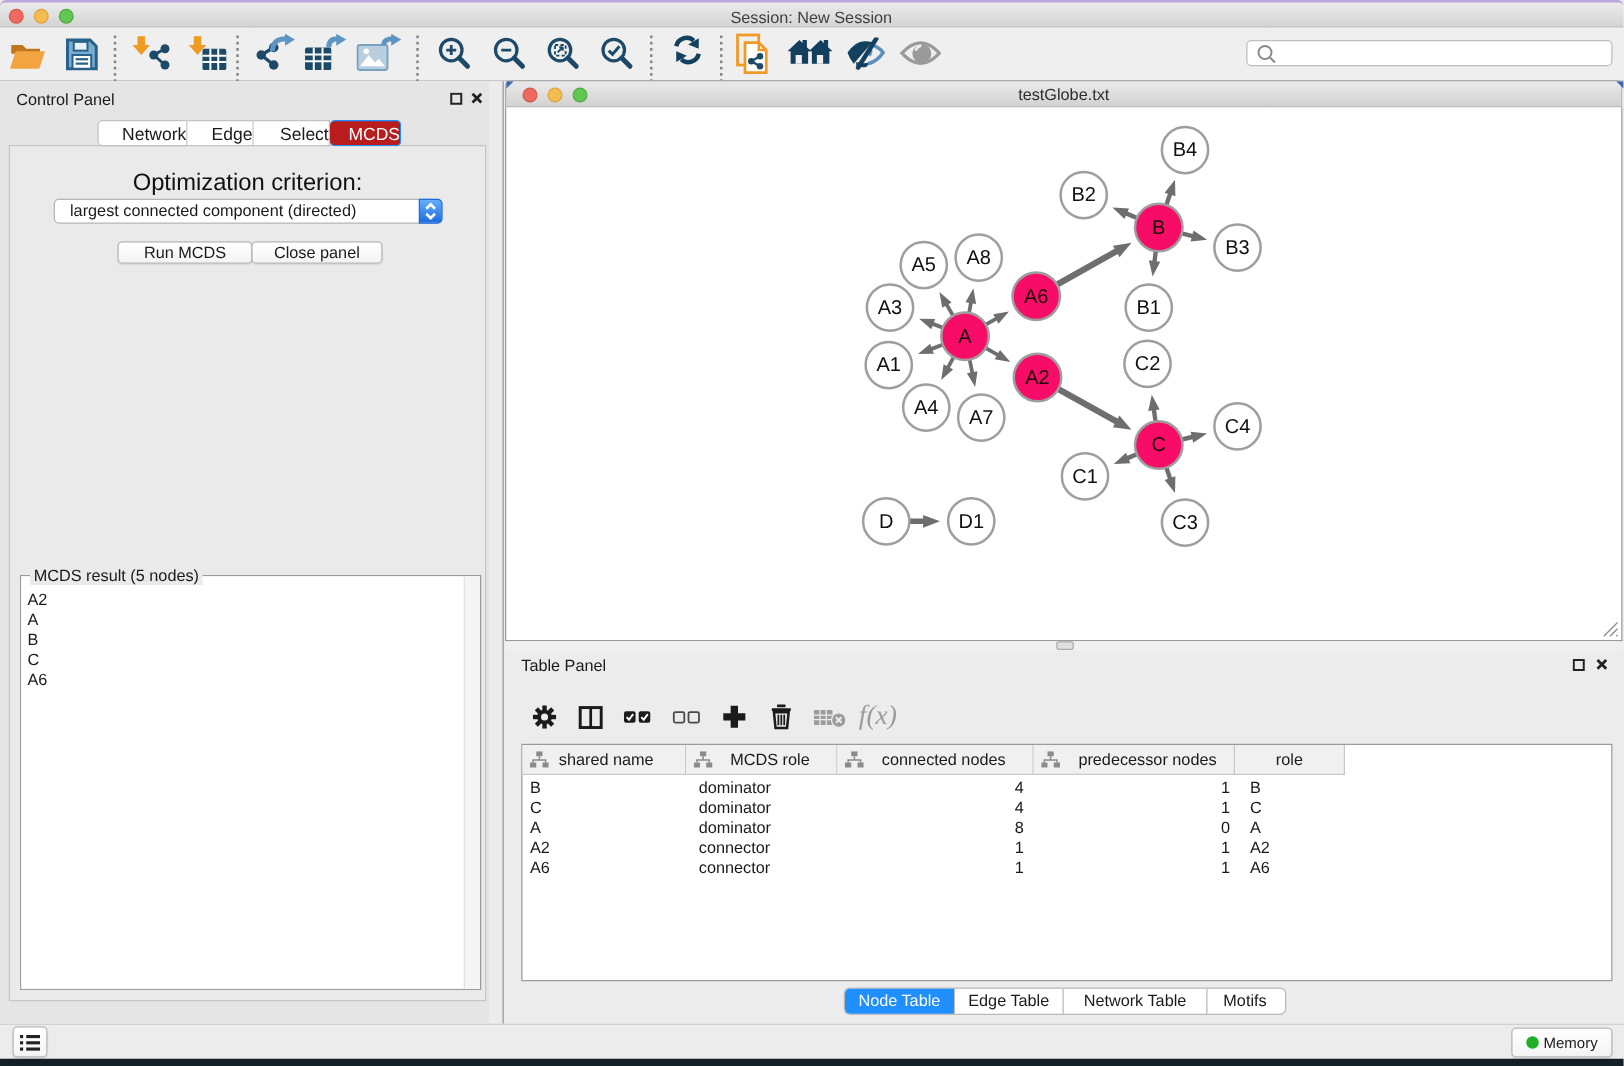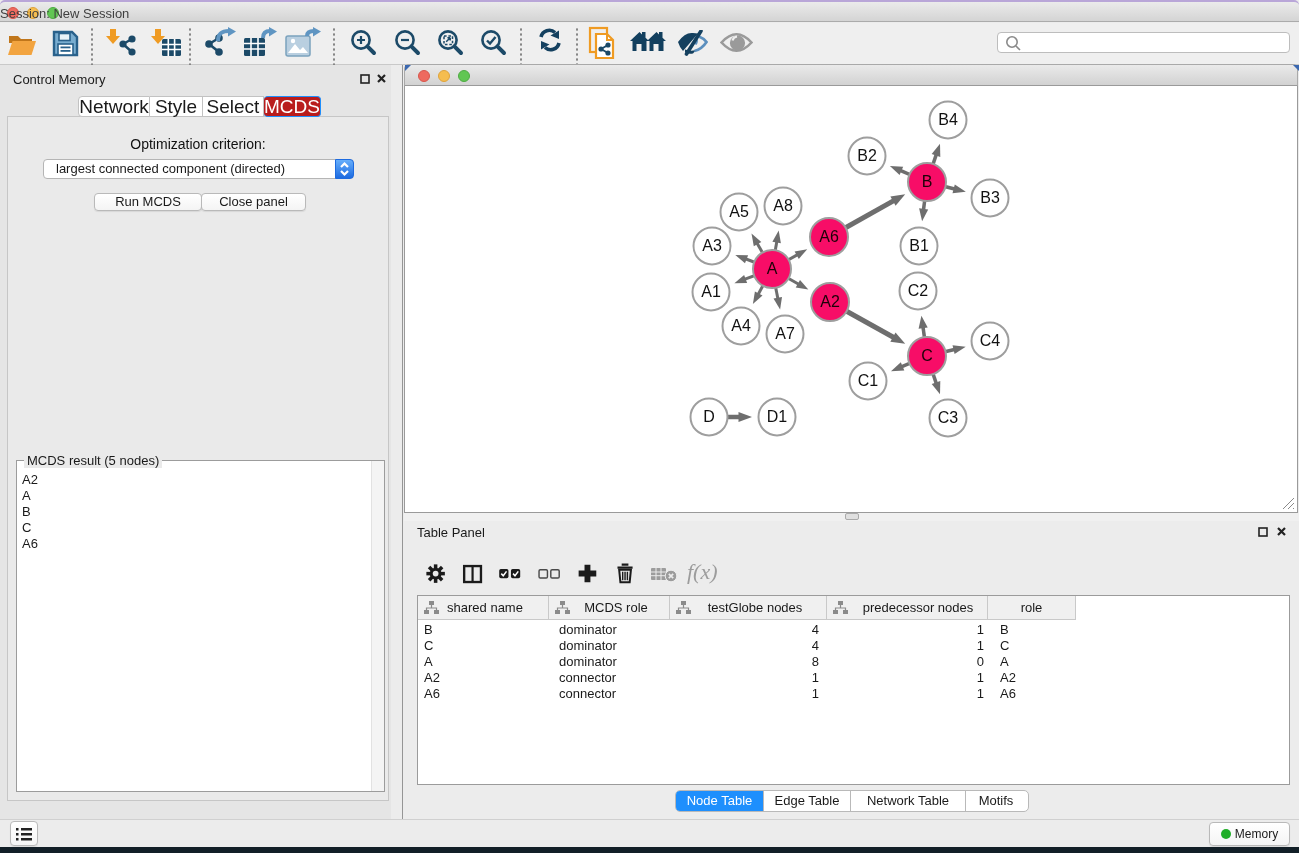--- a/index.html
+++ b/index.html
@@ -1,30 +1,30 @@
 <!DOCTYPE html>
 <html><head><meta charset="utf-8">
 <style>
 *{margin:0;padding:0;box-sizing:border-box}
 html,body{width:1299px;height:853px;overflow:hidden}
 body{font-family:"Liberation Sans",sans-serif;font-size:13px;background:#ececec;position:relative;color:#1a1a1a}
 .abs{position:absolute}
 #mactitle{left:0;top:0;width:1299px;height:22px;background:linear-gradient(#ebebeb,#d4d4d4);border-top:2px solid #b9a6d8;border-bottom:1px solid #ababab;border-radius:5px 5px 0 0}
 .light{position:absolute;width:12px;height:12px;border-radius:50%;top:5px}
-#mactitle .t{position:absolute;left:0;right:1px;top:4px;color:#3f3f3f;font-size:13px}
+#mactitle .t{position:absolute;left:0;right:1px;top:4px;text-align:center;color:#3f3f3f;font-size:13px}
 #toolbar{left:0;top:23px;width:1299px;height:42px;background:#efefef;border-bottom:1px solid #c9c9c9}
 .tsep{position:absolute;top:4px;height:38px;width:2px;background-image:radial-gradient(circle,#868686 1px,transparent 1.3px);background-size:2px 5px;background-repeat:repeat-y}
 #search{position:absolute;left:997px;top:9px;width:293px;height:21px;background:#fff;border:1px solid #bdbdbd;border-radius:4px}
 #leftbg{left:0;top:65px;width:403px;height:754px;background:#e5e5e5}
 #vdiv{left:391px;top:65px;width:12px;height:754px;background:#ececec;border-right:1px solid #959595}
 #cp-head{left:13px;top:72px;font-size:13px;color:#1a1a1a}
 #innerpanel{left:7px;top:116px;width:382px;height:685px;background:#eaeaea;border:1px solid #c6c6c6}
-.tab{position:absolute;top:96px;height:21px;background:#fff;border:1px solid #c2c2c2;border-left:none;text-align:center;font-size:19px;line-height:20px;z-index:3}
+.tab{position:absolute;top:96px;height:21px;background:#fff;border:1px solid #c2c2c2;border-left:none;text-align:right;font-size:14px;line-height:20px;z-index:3}
 .tabblue{background:#b91c1c;color:#fff;border-color:#1e8ffd;border-radius:4px}
-#optlabel{left:8px;top:136px;width:380px;text-align:center;font-size:14px;color:#111}
+#optlabel{left:8px;top:136px;width:380px;text-align:center;font-size:19px;color:#111}
 #dropdown{left:43px;top:159px;width:311px;height:20px;background:#fff;border:1px solid #b5b5b5;border-radius:4px;line-height:18px;padding-left:12px;font-size:13px}
 #stepper{left:335px;top:159px;width:19px;height:20px;border-radius:0 4px 4px 0;background:linear-gradient(#66aefb,#1d6be0);border:1px solid #1d6be0}
 .btn{position:absolute;height:18px;background:linear-gradient(#ffffff,#f4f4f4);border:1px solid #b9b9b9;border-radius:4px;text-align:center;font-size:13px;line-height:16px;box-shadow:0 1px 1px rgba(0,0,0,.08)}
 #resbox{left:16px;top:460px;width:369px;height:332px;border:1px solid #9c9c9c}
 #reslabel{left:24px;top:453px;background:#eaeaea;padding:0 3px;font-size:13px}
 #reslist{left:17px;top:461px;width:367px;height:330px;background:#fff;padding:11px 0 0 5px;line-height:16px;font-size:13px}
 #resscroll{left:371px;top:461px;width:13px;height:330px;background:#f4f4f4;border-left:1px solid #e2e2e2}
 #netwin{left:404px;top:64px;width:895px;height:449px}
 #nettitle{position:absolute;left:0;top:0;width:894px;height:22px;background:linear-gradient(#eaeaea,#d2d2d2);border:1px solid #a9a9a9;border-bottom:1px solid #9a9a9a;border-radius:5px 5px 0 0}
 #netcanvas{position:absolute;left:0;top:22px;width:894px;height:427px;background:#fff;border:1px solid #9a9a9a;border-top:none}
@@ -155,47 +155,48 @@
     </svg>
  <div id="search">
       <svg width="20" height="19" style="position:absolute;left:6px;top:1px">
         <circle cx="8" cy="8" r="5.2" fill="none" stroke="#8a8a8a" stroke-width="1.6"></circle>
         <line x1="12" y1="12" x2="16" y2="16" stroke="#8a8a8a" stroke-width="1.6"></line>
       </svg>
     </div>
 </div>
 <div class="abs" id="leftbg"></div>
 <div class="abs" id="vdiv"></div>
-<div class="abs" id="cp-head">Control Memory</div>
+<div class="abs" id="cp-head">Control Panel</div>
 <svg class="abs" style="left:360px;top:74px" width="28" height="11">
     <rect x="1" y="1" width="8" height="8" fill="none" stroke="#222" stroke-width="1.6"></rect>
     <path d="M18 1 L25 8 M25 1 L18 8" stroke="#222" stroke-width="2.2"></path>
   </svg>
 <div class="abs" id="innerpanel"></div>
 <div class="tab" style="left:78px;width:72px;border-radius:4px 0 0 4px;border-left:1px solid #c2c2c2">Network</div>
-<div class="tab" style="left:150px;width:53px">Style</div>
+<div class="tab" style="left:150px;width:53px">Edge</div>
 <div class="tab" style="left:203px;width:61px">Select</div>
 <div class="tab tabblue" style="left:264px;width:57px">MCDS</div>
 <div class="abs" id="optlabel">Optimization criterion:</div>
 <div class="abs" id="dropdown">largest connected component (directed)</div>
 <div class="abs" id="stepper"><svg width="17" height="18">
       <path d="M5 7 L8.5 3.5 L12 7" fill="none" stroke="#fff" stroke-width="2.2"></path>
       <path d="M5 11 L8.5 14.5 L12 11" fill="none" stroke="#fff" stroke-width="2.2"></path>
     </svg></div>
 <div class="btn" style="left:94px;top:193px;width:108px">Run MCDS</div>
 <div class="btn" style="left:201px;top:193px;width:105px">Close panel</div>
 <div class="abs" id="resbox"></div>
 <div class="abs" id="reslist">A2<br>A<br>B<br>C<br>A6</div>
 <div class="abs" id="resscroll"></div>
 <div class="abs" id="reslabel">MCDS result (5 nodes)</div>
 <div class="abs" id="netwin">
  <div id="nettitle">
   <div class="light" style="left:13px;top:5px;background:#ee6a5f;border:1px solid #d7564c"></div>
   <div class="light" style="left:33px;top:5px;background:#f5bd4f;border:1px solid #dfa33b"></div>
   <div class="light" style="left:53px;top:5px;background:#61c653;border:1px solid #4eab42"></div>
+  <div class="t">testGlobe.txt</div>
   <svg style="position:absolute;left:0;top:0" width="894" height="8">
         <path d="M0 0 L6 0 L0 6 Z" fill="#3b68b0"></path>
         <path d="M894 0 L888 0 L894 6 Z" fill="#3b68b0"></path>
       </svg>
  </div>
  <div id="netcanvas">
   <svg width="893" height="426" style="position:absolute;left:0;top:0" font-family="Liberation Sans,sans-serif">
 <line x1="367.0" y1="183.0" x2="338.7" y2="193.7" stroke="#6e6e6e" stroke-width="3"></line>
 <polygon points="329.4,197.2 339.1,188.9 342.1,197.0" fill="#6e6e6e"></polygon>
 <line x1="367.0" y1="183.0" x2="339.7" y2="172.5" stroke="#6e6e6e" stroke-width="3"></line>
@@ -342,21 +343,21 @@
       <rect x="0" y="2" width="15" height="12" rx="1" fill="#9c9c9c"></rect>
       <path d="M0 6 H15 M0 9.7 H15 M5 2 V14 M10 2 V14" stroke="#ececec" stroke-width="1"></path>
       <circle cx="20" cy="10" r="5.8" fill="#9c9c9c" stroke="#ececec" stroke-width="1"></circle>
       <path d="M17.8 7.8 L22.2 12.2 M22.2 7.8 L17.8 12.2" stroke="#ececec" stroke-width="1.7"></path>
     </g>
   </svg>
 <div style="position:absolute;left:687px;top:559px;font-family:'Liberation Serif',serif;font-style:italic;font-size:22px;color:#9c9c9c">f(x)</div>
 <div class="abs" id="tptable">
  <div class="th" style="left:0;width:131px"><span style="margin-left:4px">shared name</span></div>
  <div class="th" style="left:131px;width:121px"><span style="margin-left:14px">MCDS role</span></div>
- <div class="th" style="left:252px;width:157px"><span style="margin-left:14px">testGlobe nodes</span></div>
+ <div class="th" style="left:252px;width:157px"><span style="margin-left:14px">connected nodes</span></div>
  <div class="th" style="left:409px;width:161px"><span style="margin-left:22px">predecessor nodes</span></div>
  <div class="th" style="left:570px;width:88px">role</div>
  <svg style="position:absolute;left:6px;top:5px" width="15" height="14">
       <g fill="#8b8b8b">
         <rect x="5" y="0" width="5" height="4"></rect>
         <rect x="0" y="9" width="5" height="4"></rect>
         <rect x="10" y="9" width="5" height="4"></rect>
       </g>
       <path d="M7.5 4 V7 M2.5 9 V7 H12.5 V9" fill="none" stroke="#8b8b8b" stroke-width="1.2"></path>
     </svg>

